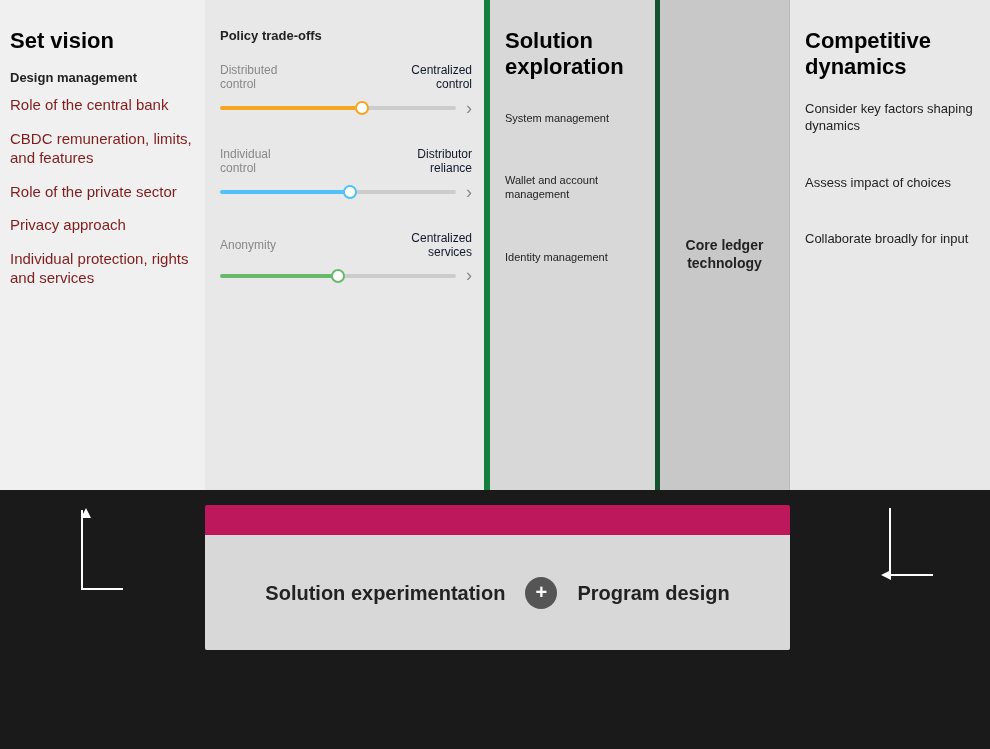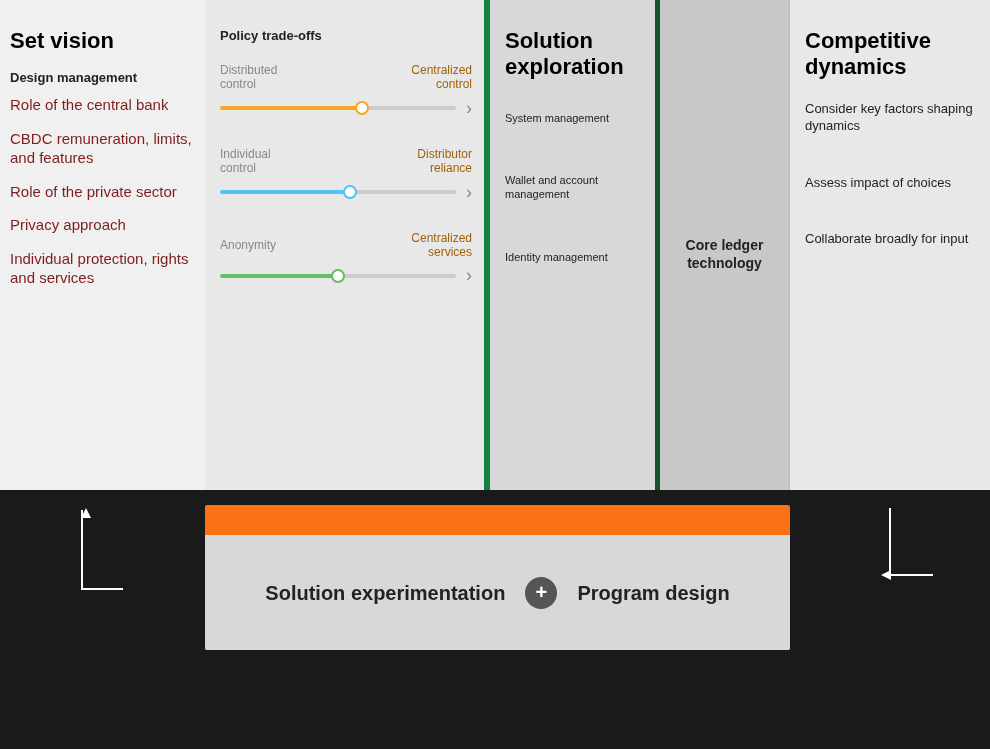--- a/index.html
+++ b/index.html
@@ -84,21 +84,21 @@
 
     .slider-label-left {
       font-size: 12px;
       color: #888;
       width: 90px;
       line-height: 1.2;
     }
 
     .slider-label-right {
       font-size: 12px;
-      color: #a16207;
+      color: #0f172a;
       width: 100px;
       text-align: right;
       line-height: 1.2;
     }
 
     .slider-track-container {
       display: flex;
       align-items: center;
       gap: 6px;
     }
@@ -216,21 +216,21 @@
       padding-top: 20px;
     }
 
     
     .bottom-box {
       position: absolute;
       left: 205px;
       top: 15px;
       width: 585px;
       height: 145px;
-      background: #f97316;
+      background: #be185d;
       border-radius: 2px;
       overflow: hidden;
     }
 
     .bottom-box-inner {
       position: absolute;
       left: 0; top: 30px;
       width: 585px;
       height: 115px;
       background: #d8d8d8;

